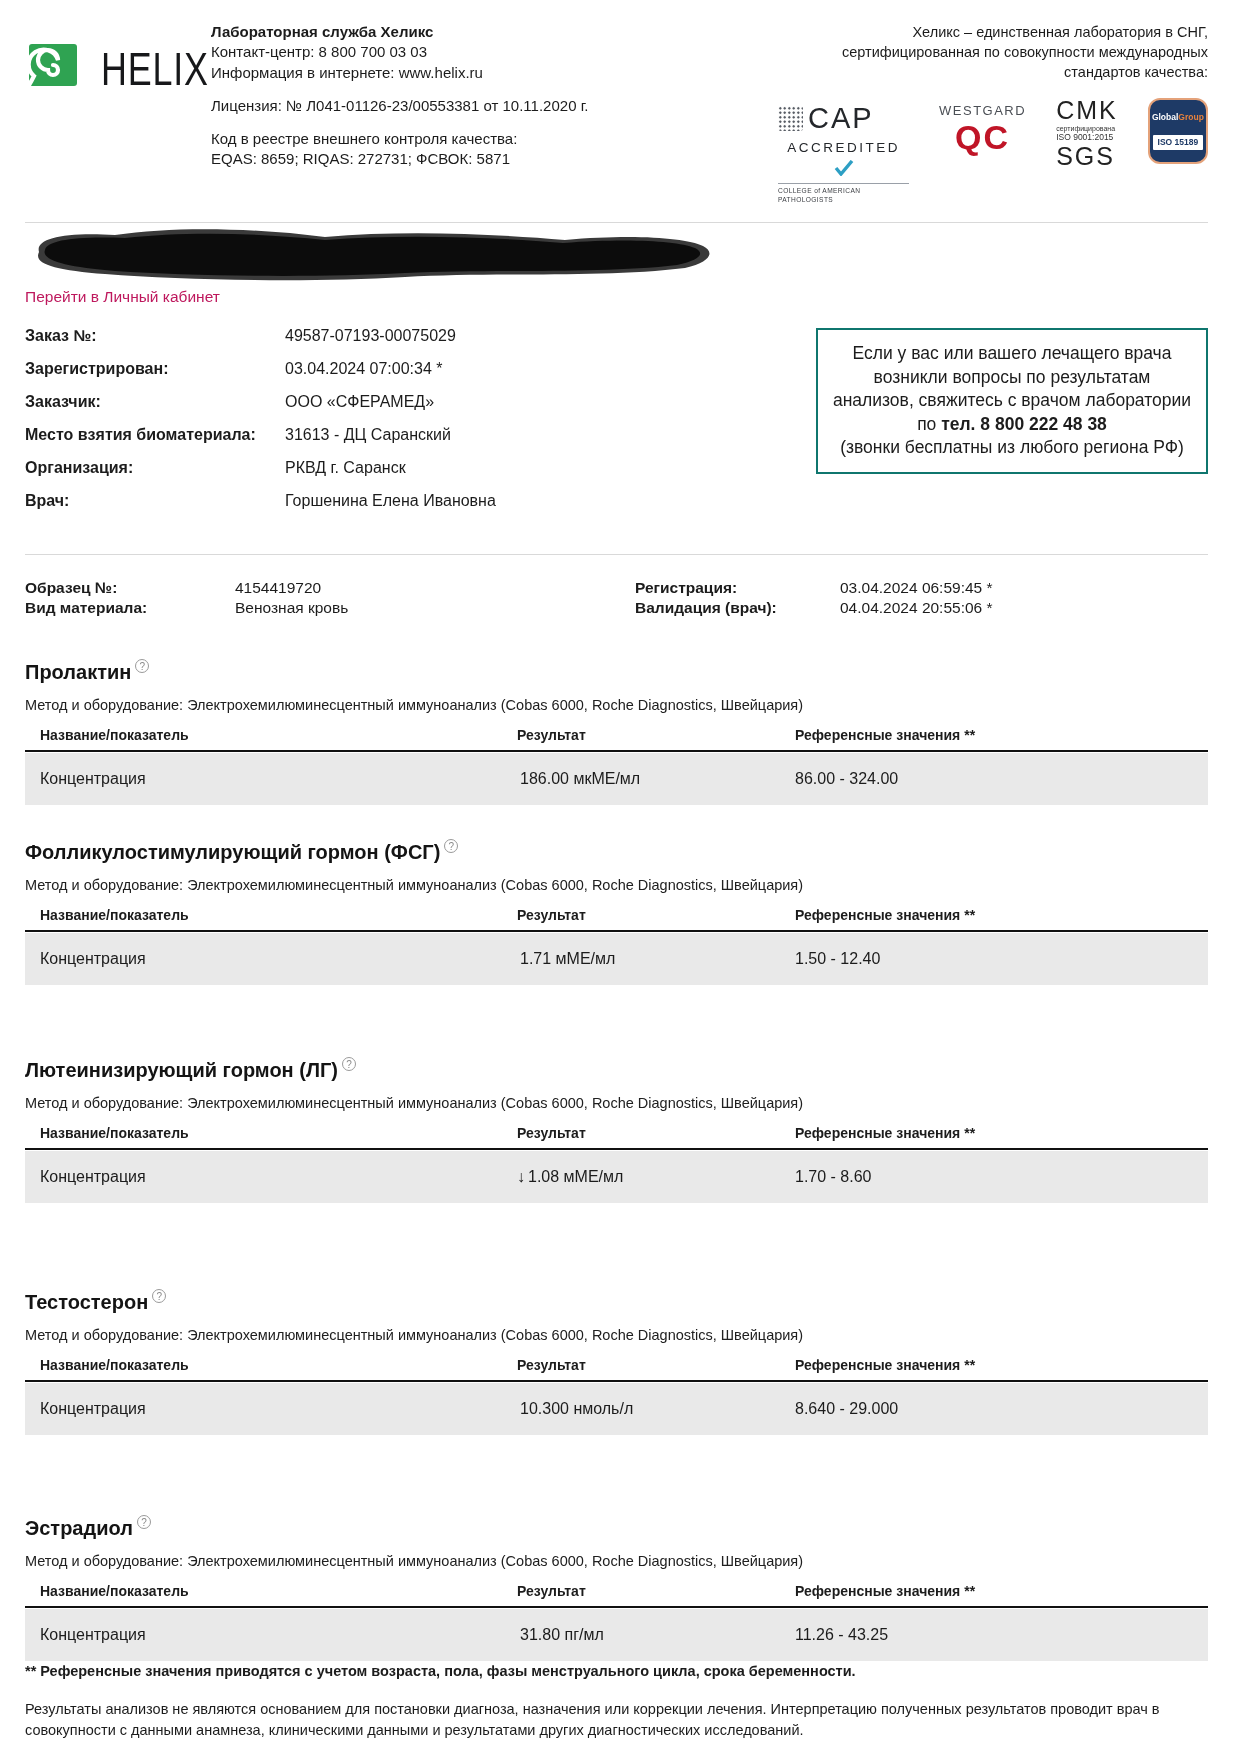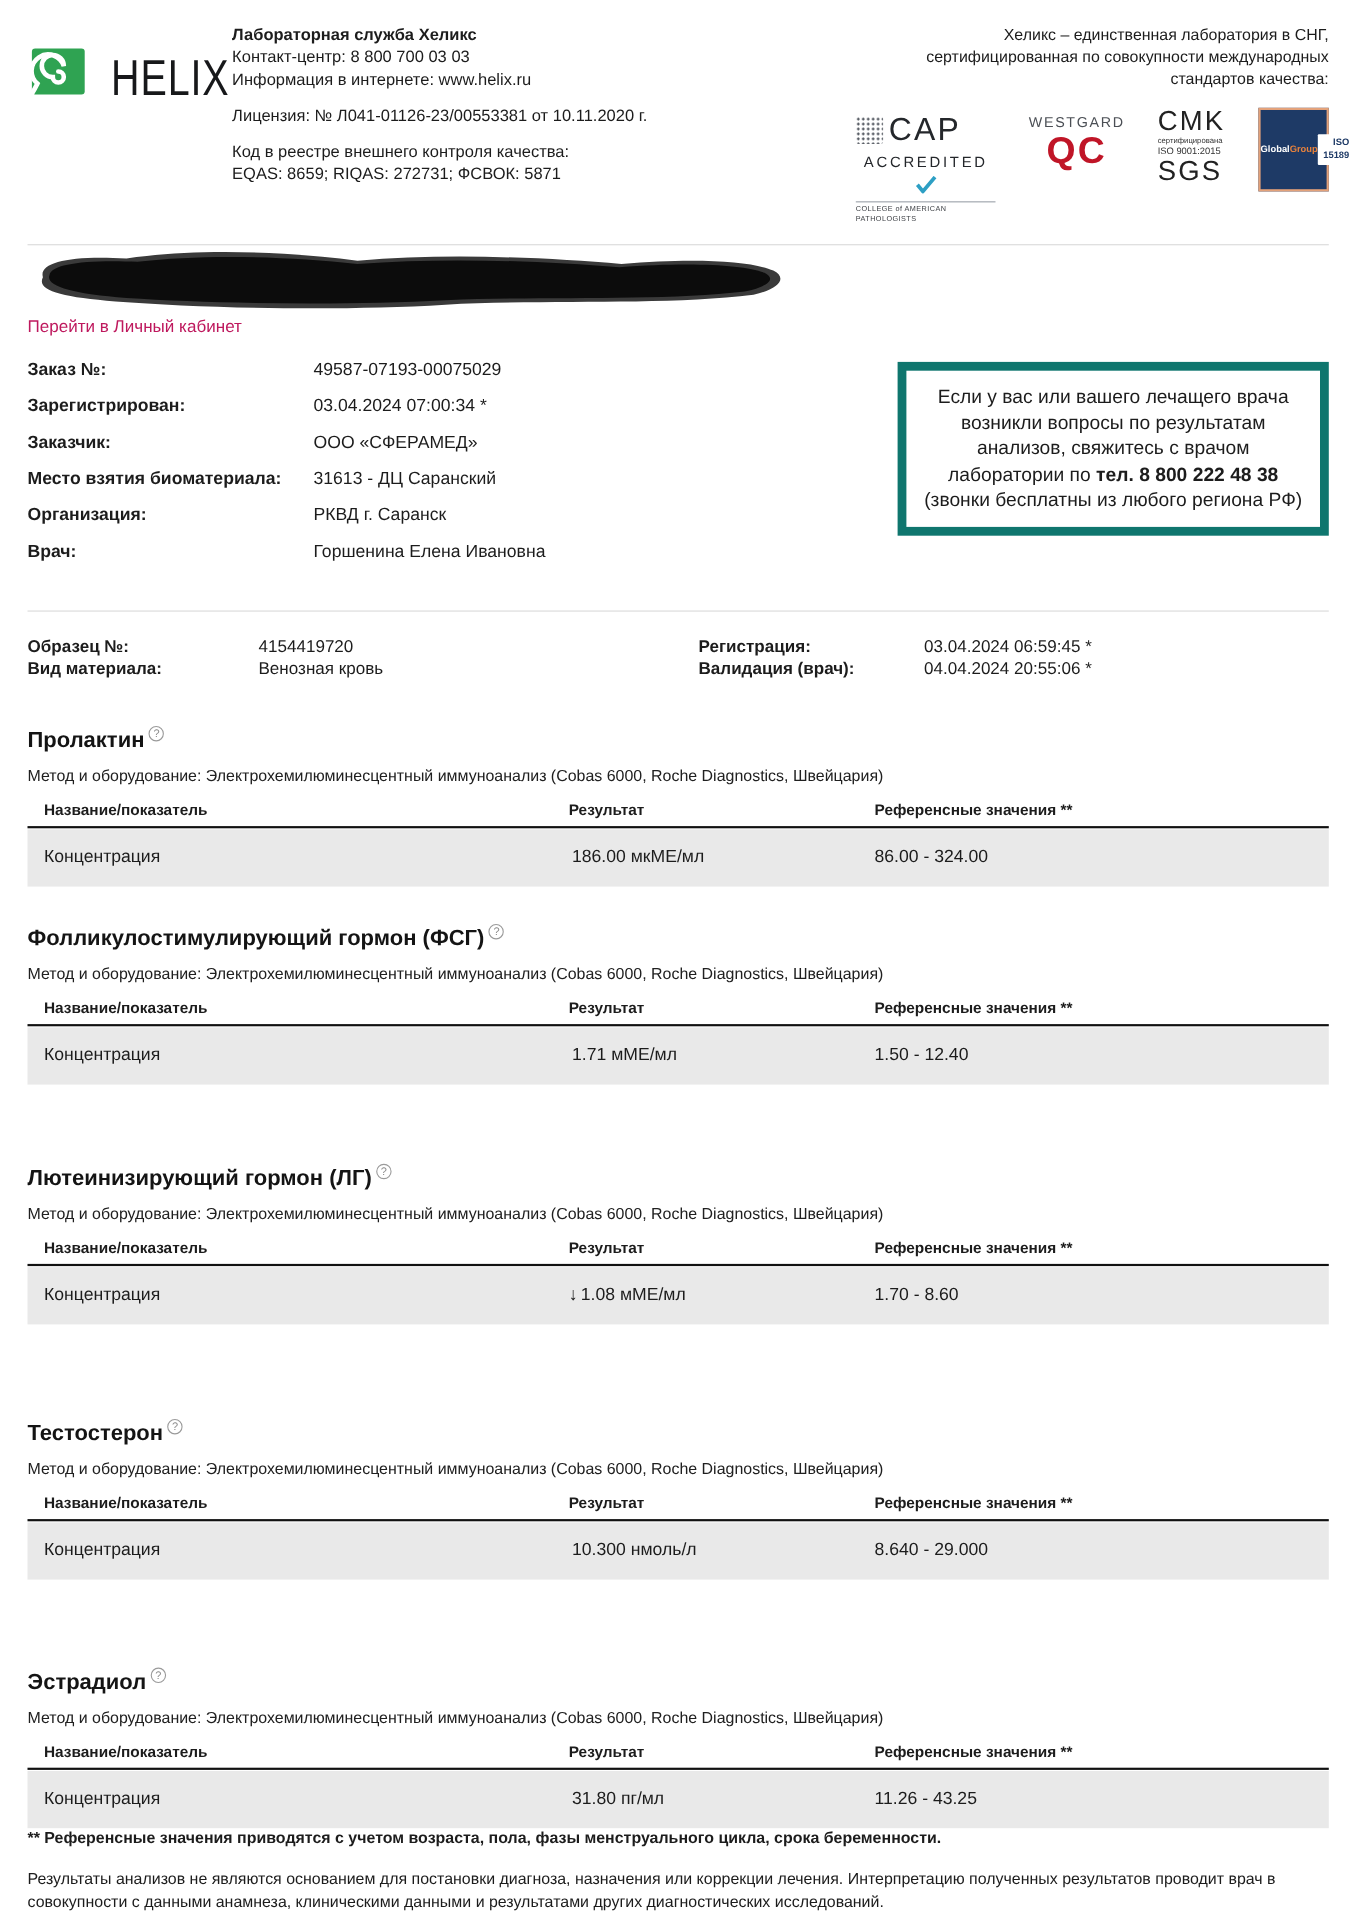--- a/index.html
+++ b/index.html
@@ -27,39 +27,39 @@
   .cap-accr { font-size:13.5px; letter-spacing:2.5px; color:#24272b; display:flex; align-items:center; gap:2px; margin-top:1px;flex-direction:column; }
   .cap-college { font-size:6.6px; letter-spacing:.4px; color:#3a3d42; border-top:1px solid #9aa0a8; padding-top:2px; margin-top:2px; }
   .wg { text-align:center; padding-top:4px; }
   .wg-top { font-size:13px; letter-spacing:1.5px; color:#4b4f55; }
   .wg-qc { font-size:34px; font-weight:700; color:#c01527; letter-spacing:2px; line-height:1; }
   .cmk { text-align:left; line-height:1; }
   .cmk-big { font-size:25px; font-weight:300; letter-spacing:2px; color:#222; }
   .cmk-s1 { font-size:7px; color:#333; margin-top:2px; }
   .cmk-s2 { font-size:8.5px; color:#333; margin-top:1px; }
   .cmk-sgs { font-size:25px; font-weight:300; letter-spacing:2px; color:#222; margin-top:2px; }
-  .gg { width:64px; height:76px; background:#1e3a66; border:2px solid #e4a27a; border-radius:0;
-        display:flex; flex-direction:row; align-items:center; justify-content:space-evenly; }
+  .gg { width:64px; height:66px; background:#1e3a66; border:2px solid #e4a27a; border-radius:12px;
+        display:flex; flex-direction:column; align-items:center; justify-content:space-evenly; }
   .gg-name { font-size:8.5px; font-weight:700; }
   .gg-name .w { color:#ffffff; } .gg-name .o { color:#e8823c; }
   .gg-iso { background:#ffffff; color:#1e3a66; font-size:8.5px; font-weight:700; padding:2px 5px; border-radius:1px; }
 
   .rule { border:none; border-top:1.5px solid #d9d9d9; margin:0; }
   .rule-hdr { margin-top:18px; }
 
   
   .patient { margin-top:5px; }
   .cabinet-link { color:#be185d; font-size:15.5px; cursor:pointer; display:inline-block; margin-top:2px; }
 
   
   .order-wrap { display:flex; margin-top:22px; }
   .order { font-size:16px; }
   .order-row { display:flex; line-height:1.0; margin-bottom:17px; }
   .order-label { font-weight:700; width:260px; flex:0 0 auto; }
-  .contact-box { margin-left:auto; width:392px; border:8px solid #0f766e; padding:12px 14px;
+  .contact-box { margin-left:auto; width:392px; border:2px solid #0f766e; padding:12px 14px;
                  text-align:center; font-size:17.5px; line-height:1.34; align-self:flex-start; }
   .contact-box .phone { font-weight:700; }
   .contact-box .sub { display:block; }
 
   .rule-mid { margin-top:28px; }
 
   
   .sample { display:grid; grid-template-columns:210px 400px 205px 1fr; row-gap:2px; margin-top:24px; font-size:15.5px; }
   .sample .lab { font-weight:700; }
 

